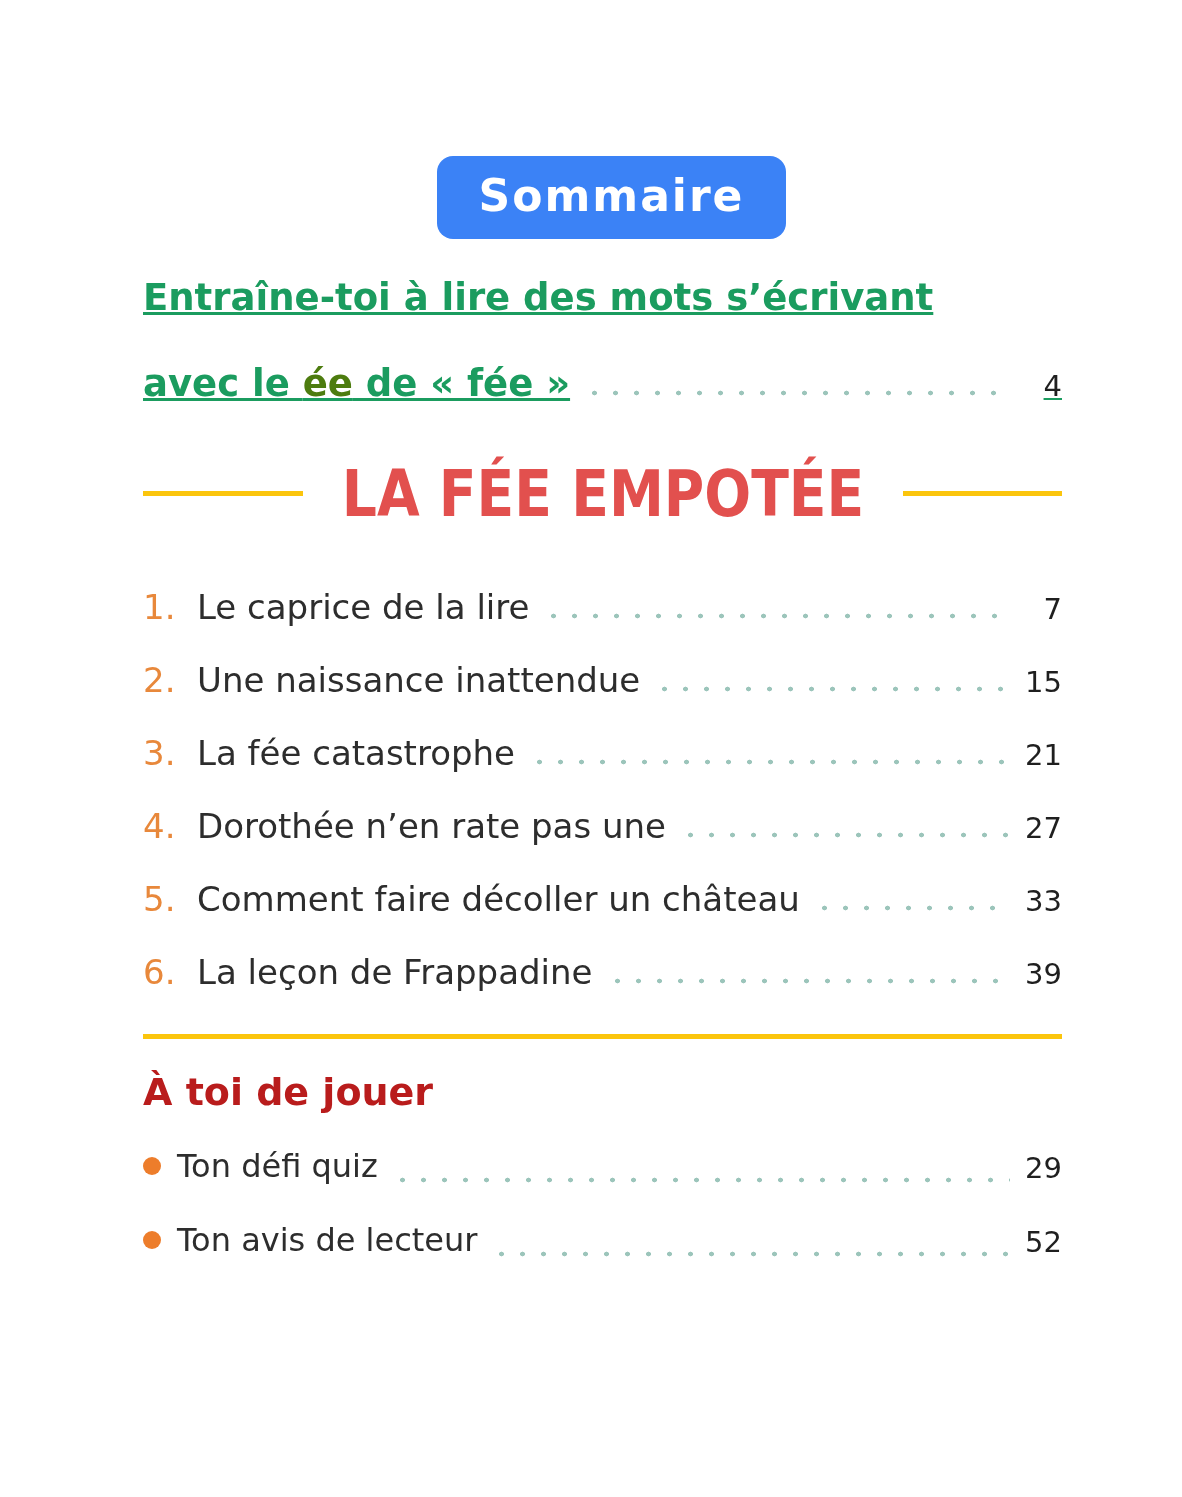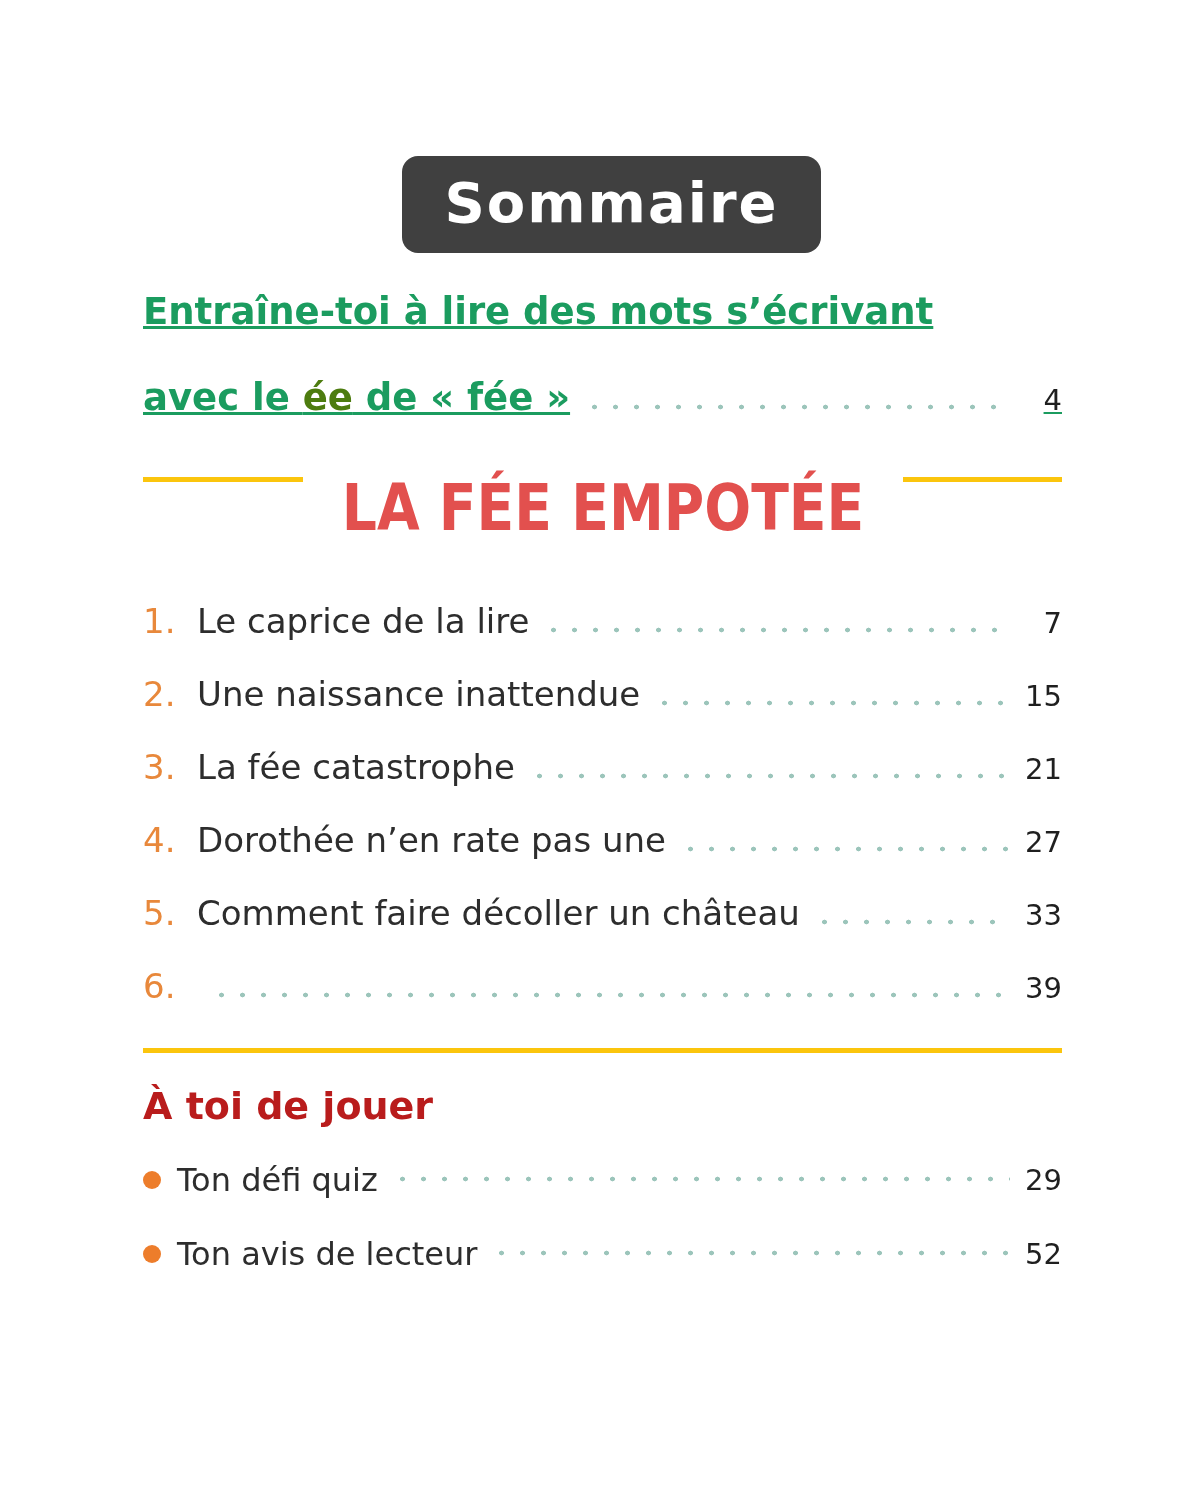--- a/index.html
+++ b/index.html
@@ -23,23 +23,23 @@
   }
 
   
   .badge-wrap {
     text-align: center;
     margin-top: 156px;
     margin-bottom: 0;
   }
   .badge {
     display: inline-block;
-    background: #404040;
+    background: #3b82f6;
     color: #ffffff;
-    font-size: 56px;
+    font-size: 44px;
     font-weight: bold;
     letter-spacing: 2px;
     padding: 14px 42px 18px 42px;
     border-radius: 16px;
     margin-left: 18px;
   }
 
   
   .intro {
     margin-top: 40px;
@@ -70,21 +70,21 @@
     color: #1f1f1f;
     font-weight: normal;
     font-size: 29px;
     min-width: 40px;
     text-align: right;
   }
 
   
   .sec-title {
     display: flex;
-    align-items: flex-start;
+    align-items: center;
     margin-top: 58px;
   }
   .dash {
     flex: 1;
     height: 5px;
     background: #fbc50d;
   }
   .sec-title h1 {
     margin: 0 16px;
     color: #e2504e;
@@ -128,21 +128,21 @@
   
   .play-heading {
     margin: 34px 0 0 0;
     color: #b91c1c;
     font-size: 38px;
     font-weight: bold;
     line-height: 1.0;
   }
   .play-row {
     display: flex;
-    align-items: center;
+    align-items: flex-end;
     font-size: 32px;
     color: #2d2d2d;
     margin-top: 36px;
   }
   .bullet {
     flex: 0 0 18px;
     width: 18px;
     height: 18px;
     border-radius: 50%;
     background: #ed7d2b;
@@ -202,20 +202,21 @@
         <span class="pagenum">27</span>
       </li>
       <li class="chapter-row">
         <span class="ch-num">5.</span>
         <span class="ch-title">Comment faire décoller un château</span>
         <span class="leader"></span>
         <span class="pagenum">33</span>
       </li>
       <li class="chapter-row">
         <span class="ch-num">6.</span>
+        <span class="ch-title">La leçon de Frappadine</span>
         <span class="leader"></span>
         <span class="pagenum">39</span>
       </li>
     </ul>
 
     <hr class="rule">
 
     <h2 class="play-heading">À toi de jouer</h2>
 
     <div class="play-row">

